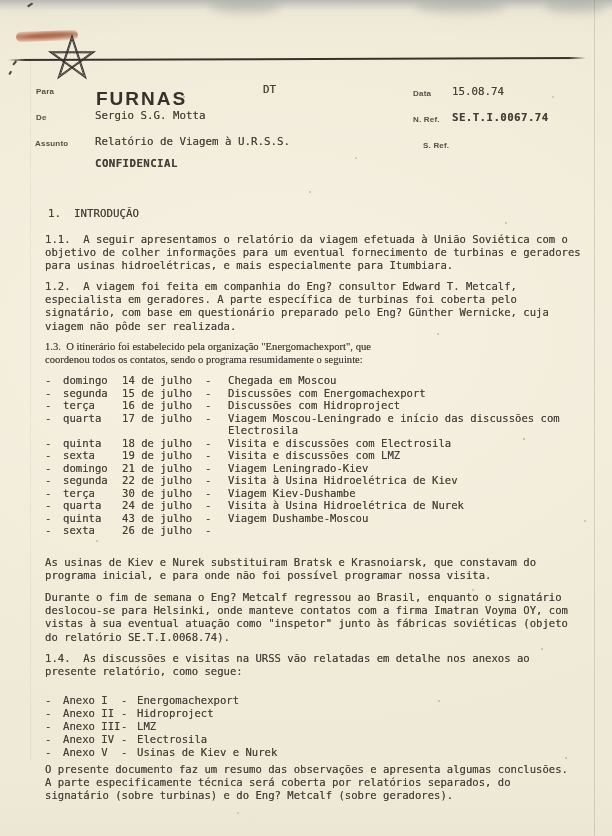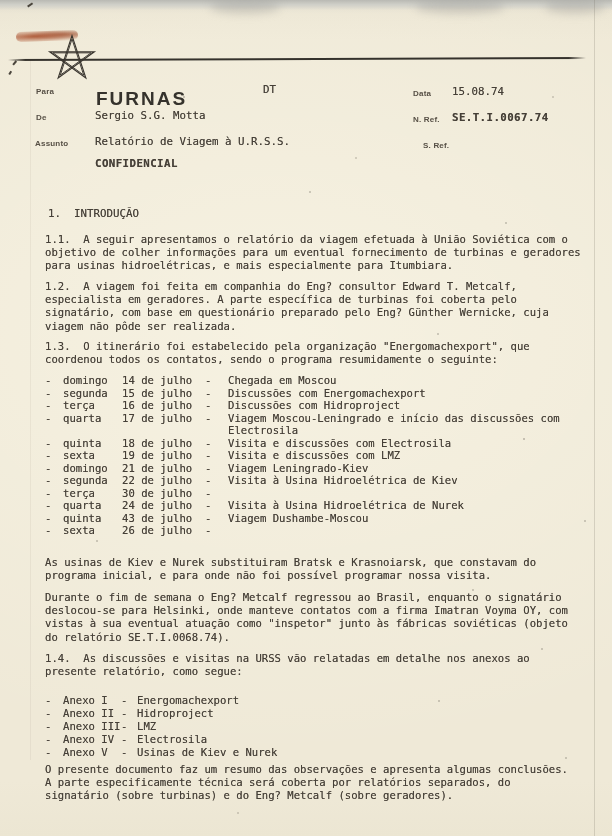--- a/index.html
+++ b/index.html
@@ -103,21 +103,21 @@
     <span class="num">1.</span><span>INTRODUÇÃO</span>
   </div>
 
   <div class="para typed" style="top:233px;">1.1.  A seguir apresentamos o relatório da viagem efetuada à União Soviética com o
 objetivo de colher informações para um eventual fornecimento de turbinas e geradores
 para usinas hidroelétricas, e mais especialmente para Itumbiara.</div>
   <div class="para typed" style="top:280px;">1.2.  A viagem foi feita em companhia do Eng? consultor Edward T. Metcalf,
 especialista em geradores. A parte específica de turbinas foi coberta pelo
 signatário, com base em questionário preparado pelo Eng? Günther Wernicke, cuja
 viagem não pôde ser realizada.</div>
-  <div class="para typed" style="top:340px;">1.3.  O itinerário foi estabelecido pela organização "Energomachexport", que
+  <div class="para typed" style="top:340px;font-family:Liberation Serif, serif;">1.3.  O itinerário foi estabelecido pela organização "Energomachexport", que
 coordenou todos os contatos, sendo o programa resumidamente o seguinte:</div>
 
   <div class="itinerary typed">
     <div class="it-row">
       <span class="c-dash">-</span>
       <span class="c-day">domingo</span>
       <span class="c-date">14 de julho</span>
       <span class="c-dash2">-</span>
       <span class="c-desc">Chegada em Moscou</span>
     </div>
@@ -169,20 +169,21 @@
       <span class="c-day">segunda</span>
       <span class="c-date">22 de julho</span>
       <span class="c-dash2">-</span>
       <span class="c-desc">Visita à Usina Hidroelétrica de Kiev</span>
     </div>
     <div class="it-row">
       <span class="c-dash">-</span>
       <span class="c-day">terça</span>
       <span class="c-date">30 de julho</span>
       <span class="c-dash2">-</span>
+      <span class="c-desc">Viagem Kiev-Dushambe</span>
     </div>
     <div class="it-row">
       <span class="c-dash">-</span>
       <span class="c-day">quarta</span>
       <span class="c-date">24 de julho</span>
       <span class="c-dash2">-</span>
       <span class="c-desc">Visita à Usina Hidroelétrica de Nurek</span>
     </div>
     <div class="it-row">
       <span class="c-dash">-</span>

